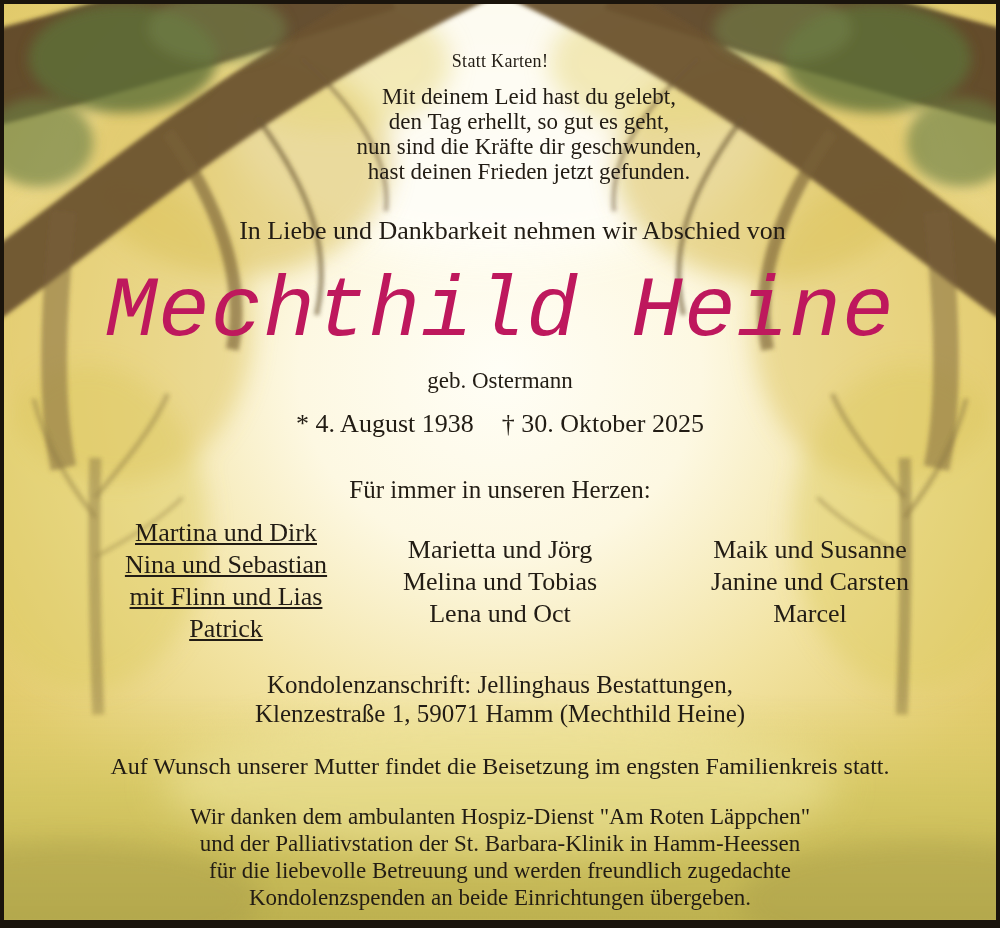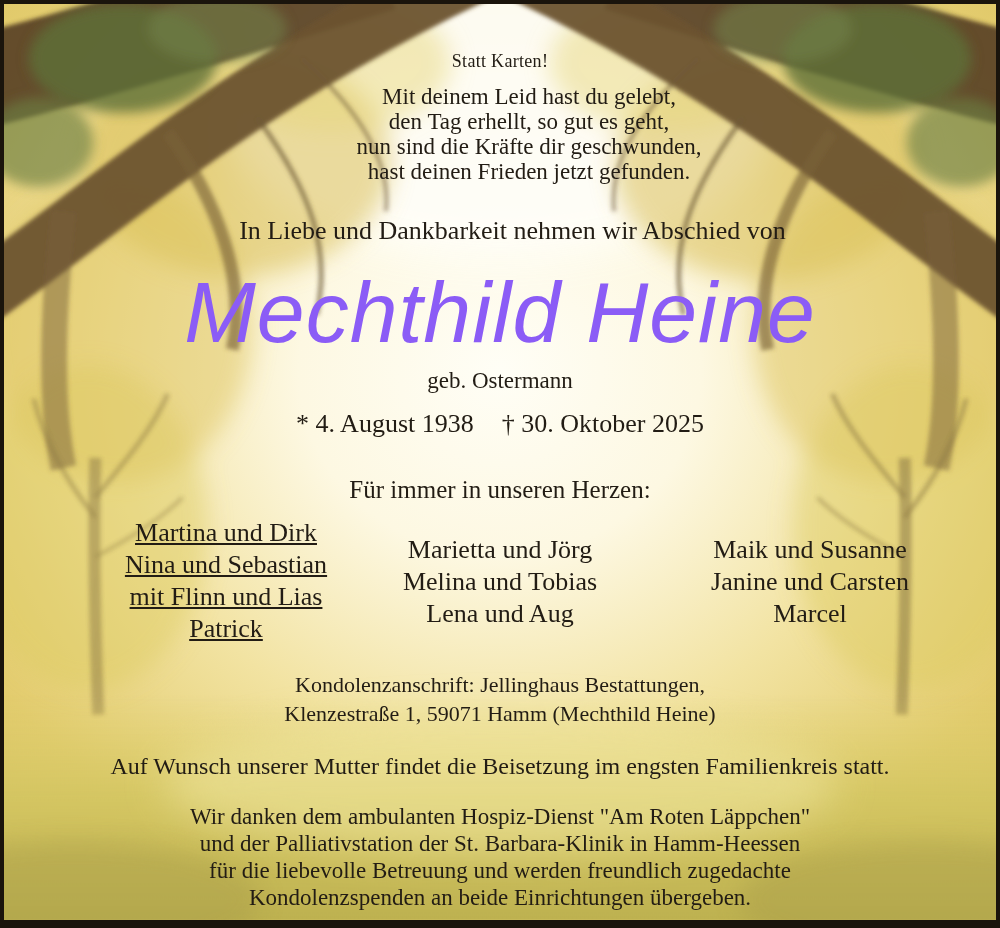--- a/index.html
+++ b/index.html
@@ -37,44 +37,44 @@
 
   .poem { top: 80px; font-size: 23px; line-height: 25px; margin-left: 29px; }
 
   .intro { top: 212px; font-size: 26px; padding-left: 25px; }
 
   .deceased-name {
     top: 252px;
     font-size: 86px;
     line-height: 112px;
     font-style: italic;
-    font-family: Liberation Sans, sans-serif;
+    font-family: Liberation Mono, monospace;
     letter-spacing: 1px;
-    color: #8b5cf6;
+    color: #be185d;
   }
 
   .maiden { top: 364px; font-size: 23px; }
 
   .dates {
     top: 405px;
     font-size: 26px;
     display: flex;
     justify-content: center;
     gap: 28px;
   }
 
   .hearts { top: 472px; font-size: 25px; }
 
   .mourners { top: 513px; height: 145px; font-size: 26px; line-height: 32px; }
   .mourners .col { position: absolute; top: 0; text-align: center; }
   .mourners .col1 { left: 22px;  width: 400px; text-decoration: underline; }
   .mourners .col2 { left: 296px; width: 400px; top: 17px; }
   .mourners .col3 { left: 606px; width: 400px; top: 17px; }
 
-  .condolence { top: 666px; font-size: 22px; line-height: 29px; }
+  .condolence { top: 666px; font-size: 25px; line-height: 29px; }
 
   .funeral { top: 749px; font-size: 24px; }
 
   .thanks { top: 799px; font-size: 23px; line-height: 27px; text-align: center; }
 </style>
 </head>
 <body>
 
 <div class="frame">
 
@@ -194,21 +194,21 @@
     <div class="mourners">
       <div class="col col1">
         <div>Martina und Dirk</div>
         <div>Nina und Sebastian</div>
         <div>mit Flinn und Lias</div>
         <div>Patrick</div>
       </div>
       <div class="col col2">
         <div>Marietta und Jörg</div>
         <div>Melina und Tobias</div>
-        <div>Lena und Aug</div>
+        <div>Lena und Oct</div>
       </div>
       <div class="col col3">
         <div>Maik und Susanne</div>
         <div>Janine und Carsten</div>
         <div>Marcel</div>
       </div>
     </div>
 
     <div class="condolence">
       <div>Kondolenzanschrift: Jellinghaus Bestattungen,</div>

